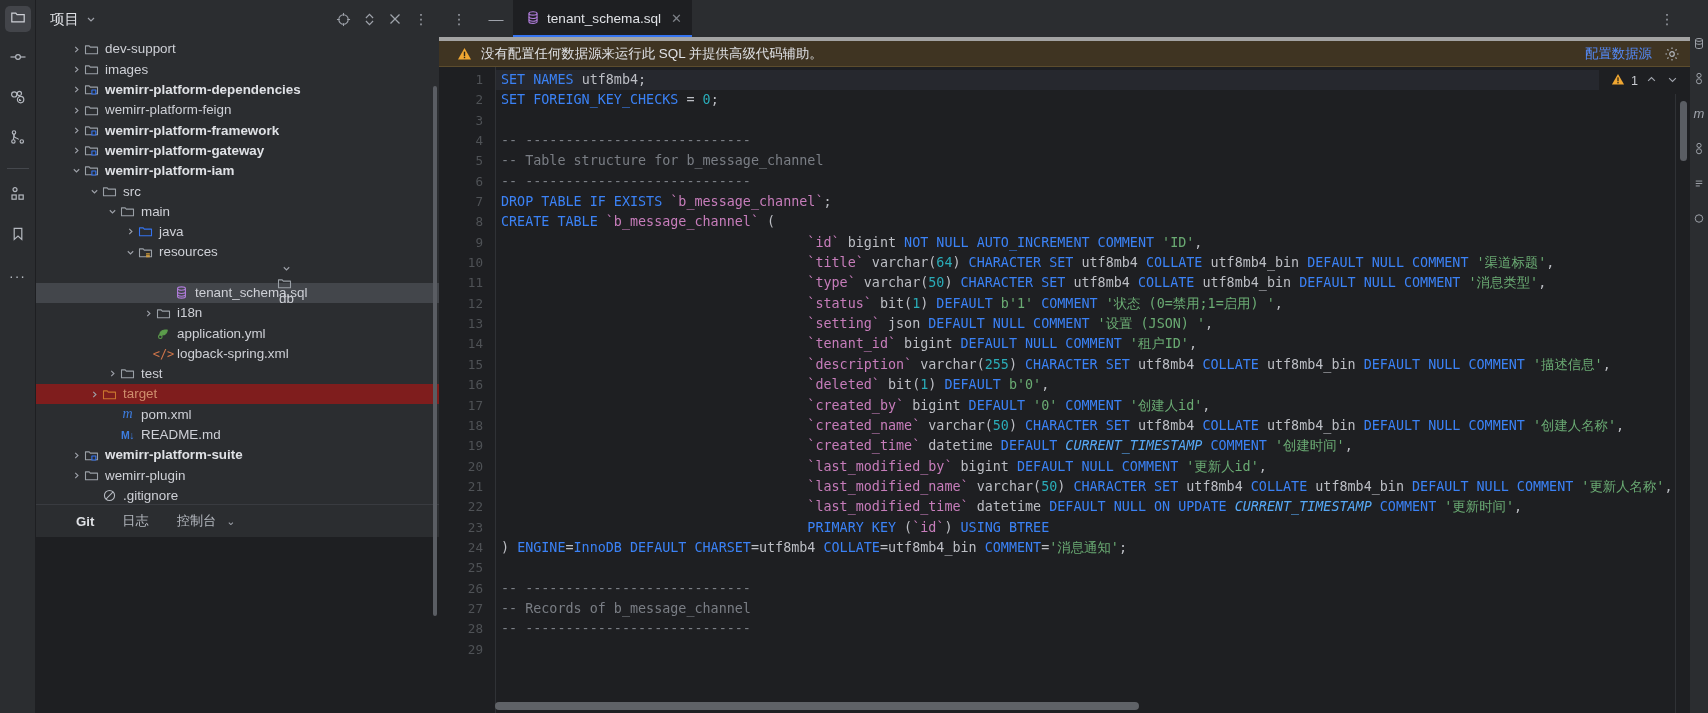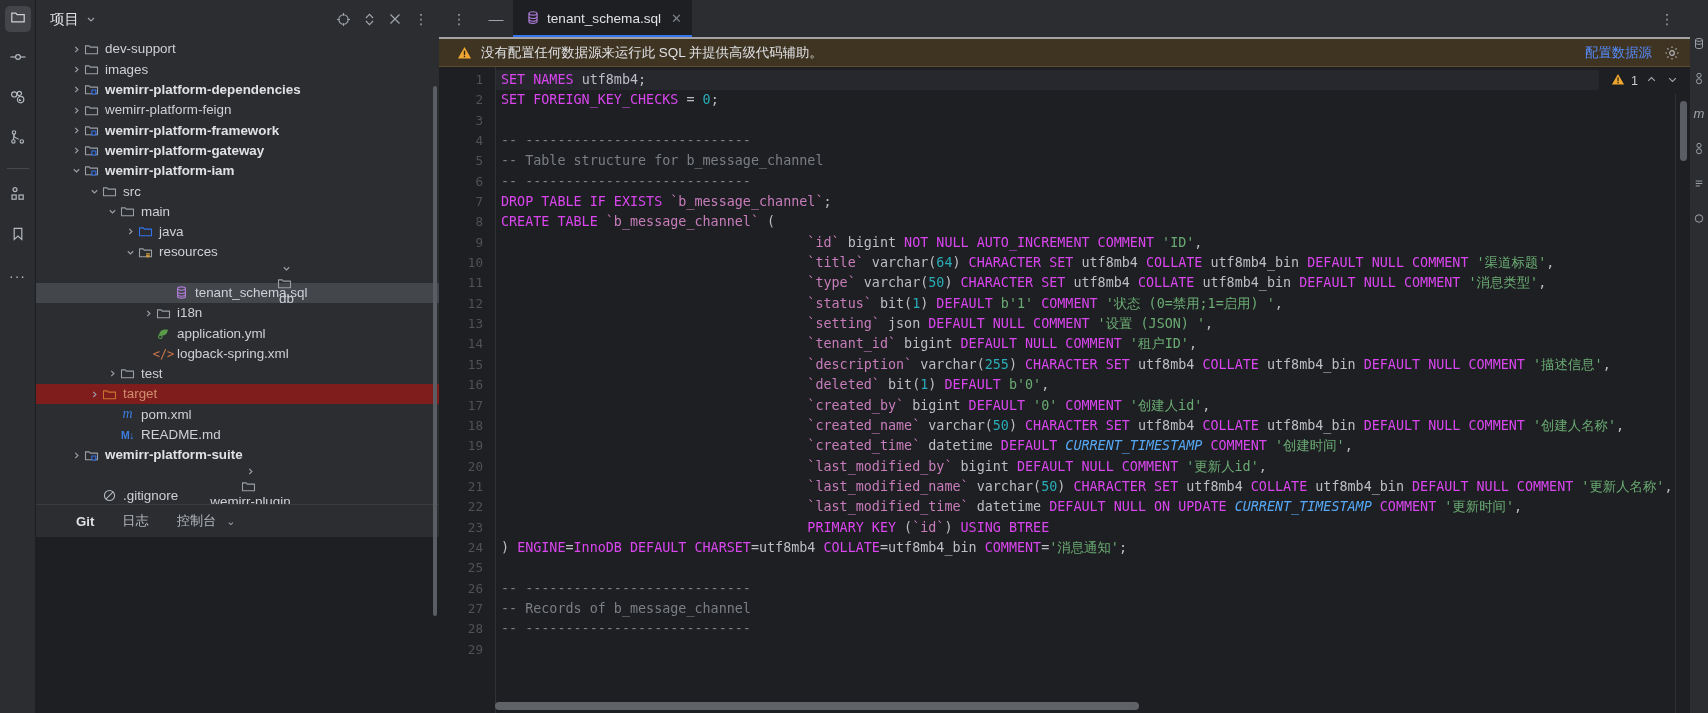--- a/index.html
+++ b/index.html
@@ -89,21 +89,21 @@
   }
   .tab::after {
     content:""; position:absolute; left:0; right:0; bottom:0; height:2.5px; background:#3574f0;
   }
   .tab-close { color:#7e8288; font-size:13px; margin-left:3px; }
   .tabbar-right { margin-left:auto; display:flex; align-items:center; padding-right:10px; }
   .tabbar-right .dots { color:#9fa3ab; font-size:14px; padding:0 6px;}
 
   .notif {
     height:30px; flex:0 0 30px; background:#3f3422;
-    border-top:2px solid #a3a3a3; border-bottom:1px solid #5c4c2d;
+    border-top:4px solid #a3a3a3; border-bottom:1px solid #5c4c2d;
     display:flex; align-items:center; padding:0 10px 0 18px; font-size:13.4px; color:#dfe1e5;
   }
   .notif .warn-ico { margin-right:9px; display:flex; }
   .notif-right { margin-left:auto; display:flex; align-items:center; gap:12px;justify-content:flex-end;}
   .notif-link { color:#548af7; cursor:pointer; font-size:13.4px;}
   .notif-gear { color:#b0b4bb; display:flex; cursor:pointer;}
 
   .code-wrap { flex:1 1 auto; display:flex; position:relative; overflow:hidden; background:#1e1f22;}
   .gutter {
     width:56px; flex:0 0 56px; text-align:right; padding-top:3px;
@@ -113,21 +113,21 @@
   .gutter .gl { height:20.35px; line-height:20.35px; padding-right:12px; }
   .code {
     flex:1 1 auto; position:relative; padding-top:3px; overflow:hidden;
     font-family:"DejaVu Sans Mono", monospace; font-size:13.4px;
     white-space:pre; border-left:1px solid #303236;
   }
   .code .ln { height:20.35px; line-height:20.35px; padding-left:5px; }
   .code .ln.cur { background:#26282e; }
 
   
-  .k  { color:#d946ef; }   
+  .k  { color:#3b82f6; }   
   .id { color:#c77dbb; }   
   .ty { color:#bcbec4; }   
   .n  { color:#2aacb8; }   
   .s  { color:#6aab73;margin-top:48px; }   
   .cm { color:#7a7e85; }   
   .fn { color:#56a8f5; font-style:italic; }  
   .p  { color:#bcbec4; }
 
   .insp-widget {
     position:absolute; right:0; top:0; height:27px;
@@ -509,21 +509,21 @@
             </svg>
           </span>
           <span class="ico">
             <svg width="15" height="15" viewBox="0 0 16 16" fill="none" stroke="#9aa0a6" stroke-width="1.15" stroke-linejoin="round">
               <path d="M1.6 4.1h3.9l1.2 1.4h7.7v7.1H1.6z"></path>
               <rect x="8.4" y="8.6" width="4.2" height="4.2" stroke="#3574f0" fill="#2b2d30"></rect>
             </svg>
           </span>
           <span class="lbl">wemirr-platform-suite</span>
         </div>
-        <div class="row" style="padding-left: 34px; flex-direction: column;">
+        <div class="row" style="padding-left: 34px;">
           <span class="arrow">
             <svg width="9" height="9" viewBox="0 0 10 10" fill="none" stroke="currentColor" stroke-width="1.25">
               <path d="M3.6 2L6.6 5l-3 3"></path>
             </svg>
           </span>
           <span class="ico">
             <svg width="15" height="15" viewBox="0 0 16 16" fill="none" stroke="#9aa0a6" stroke-width="1.15" stroke-linejoin="round">
               <path d="M1.6 4.1h3.9l1.2 1.4h7.7v7.1H1.6z"></path>
             </svg>
           </span>

